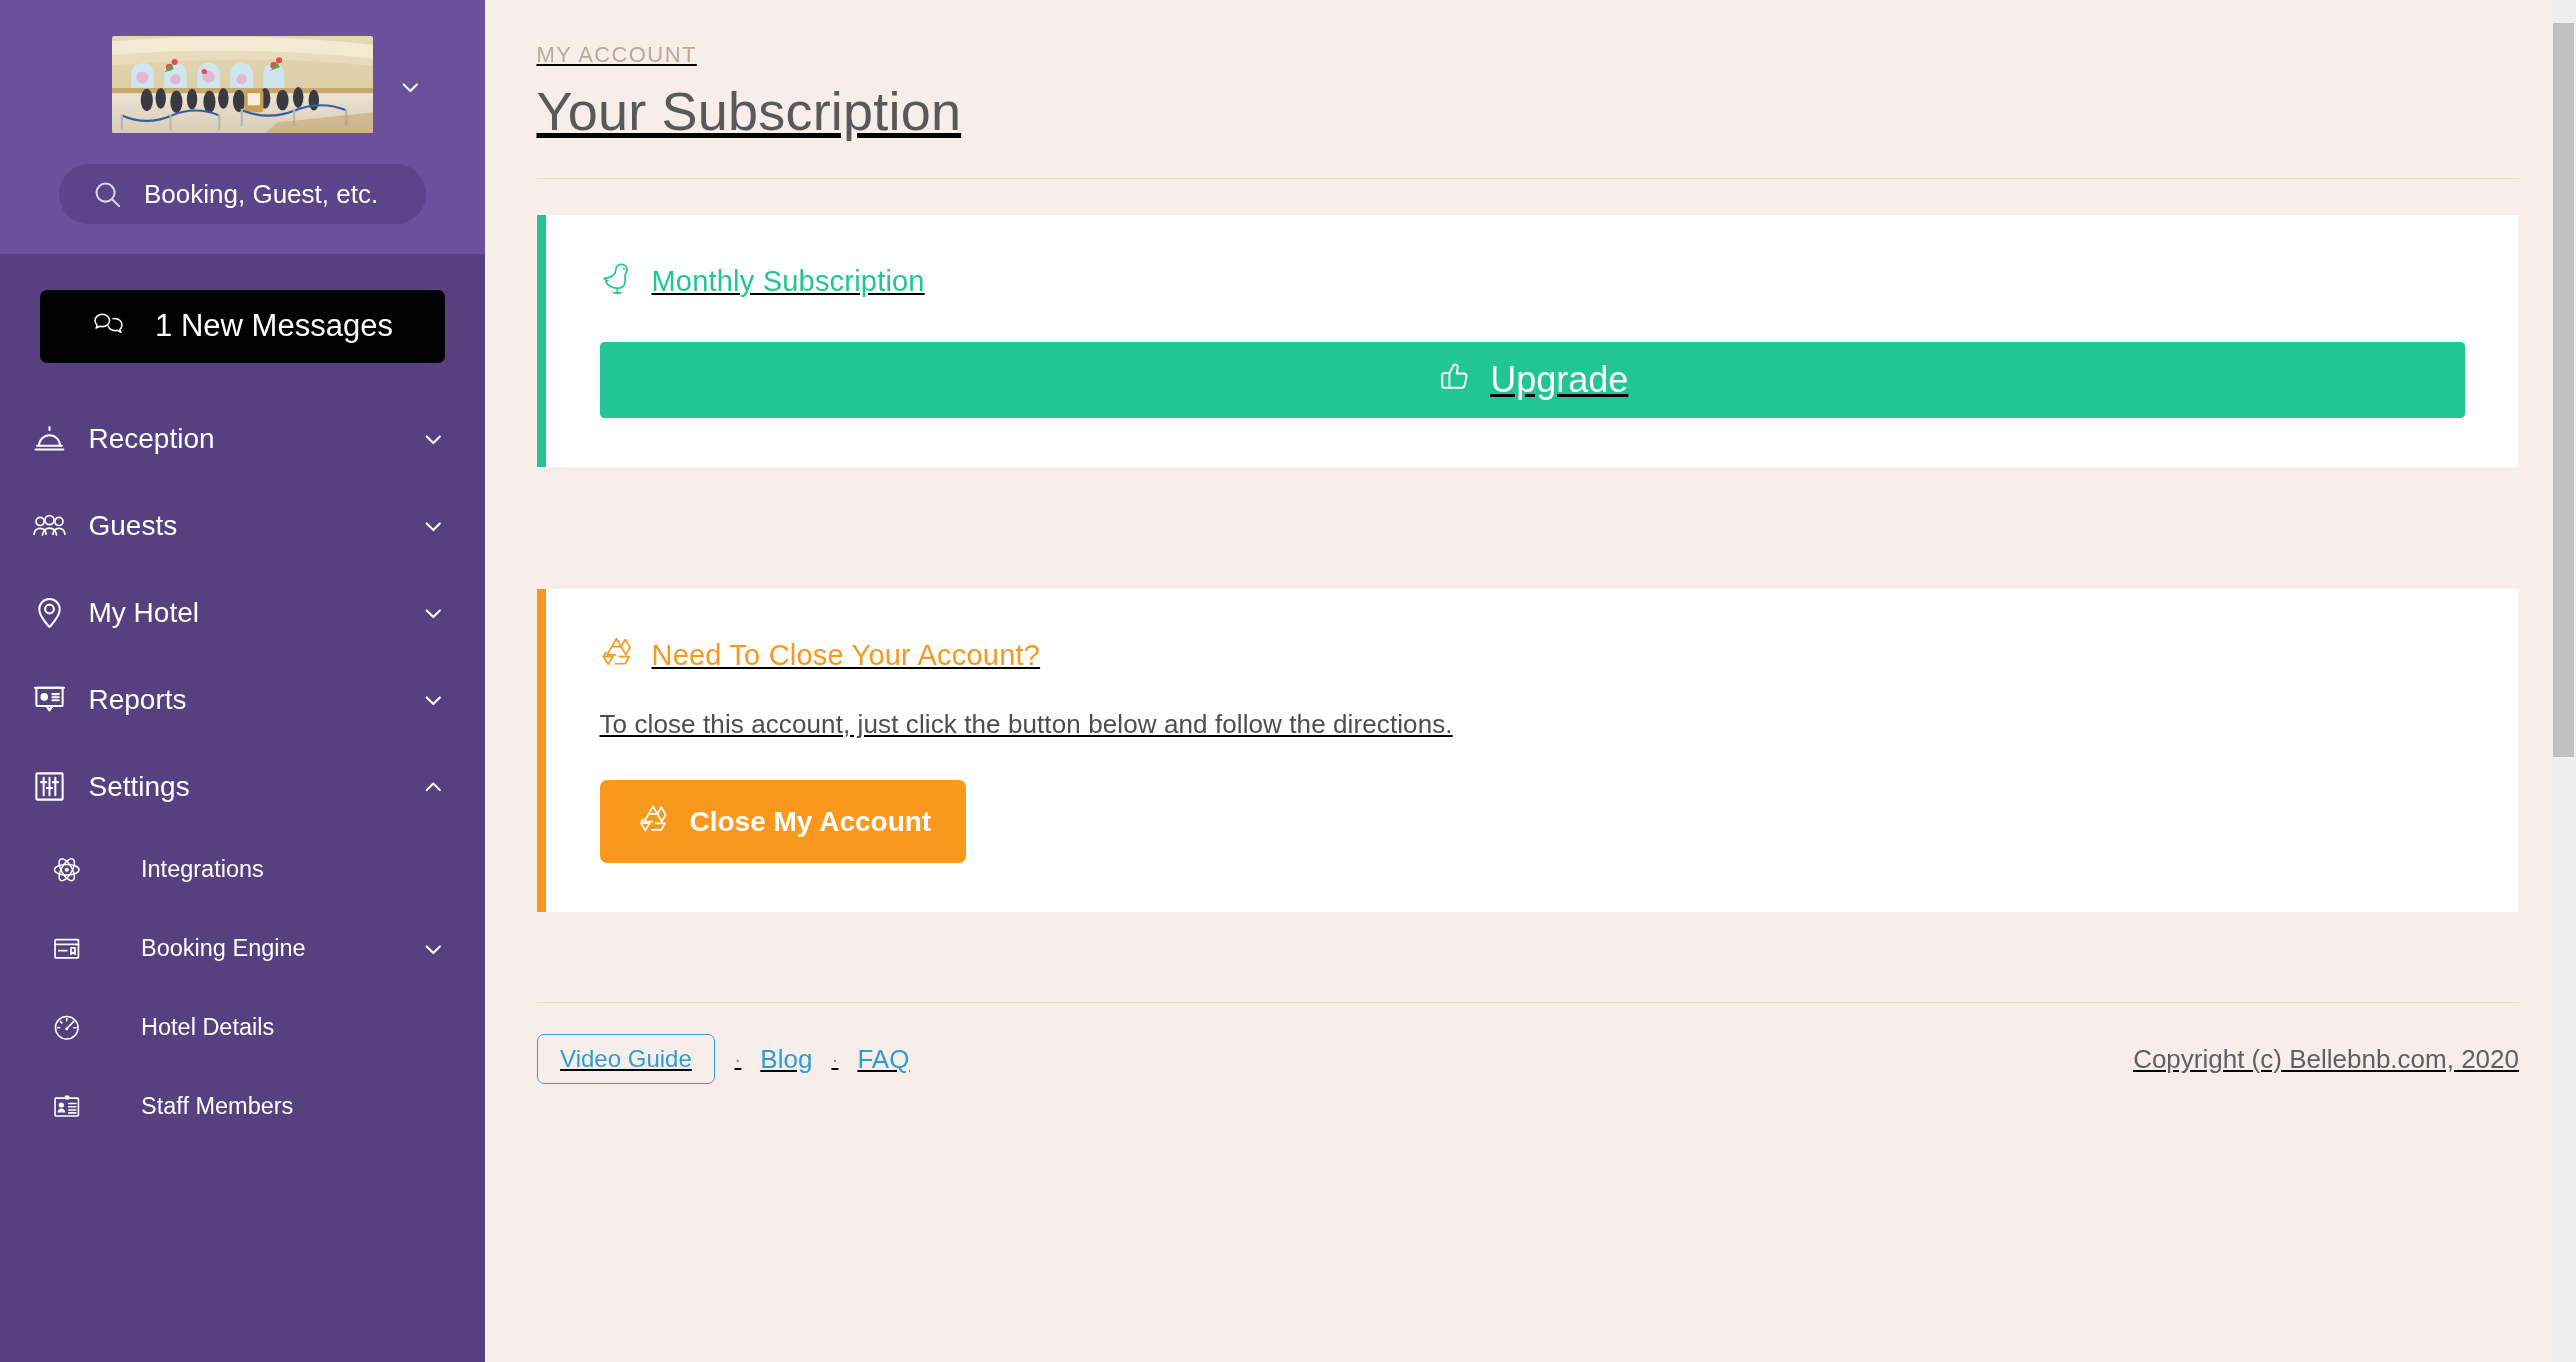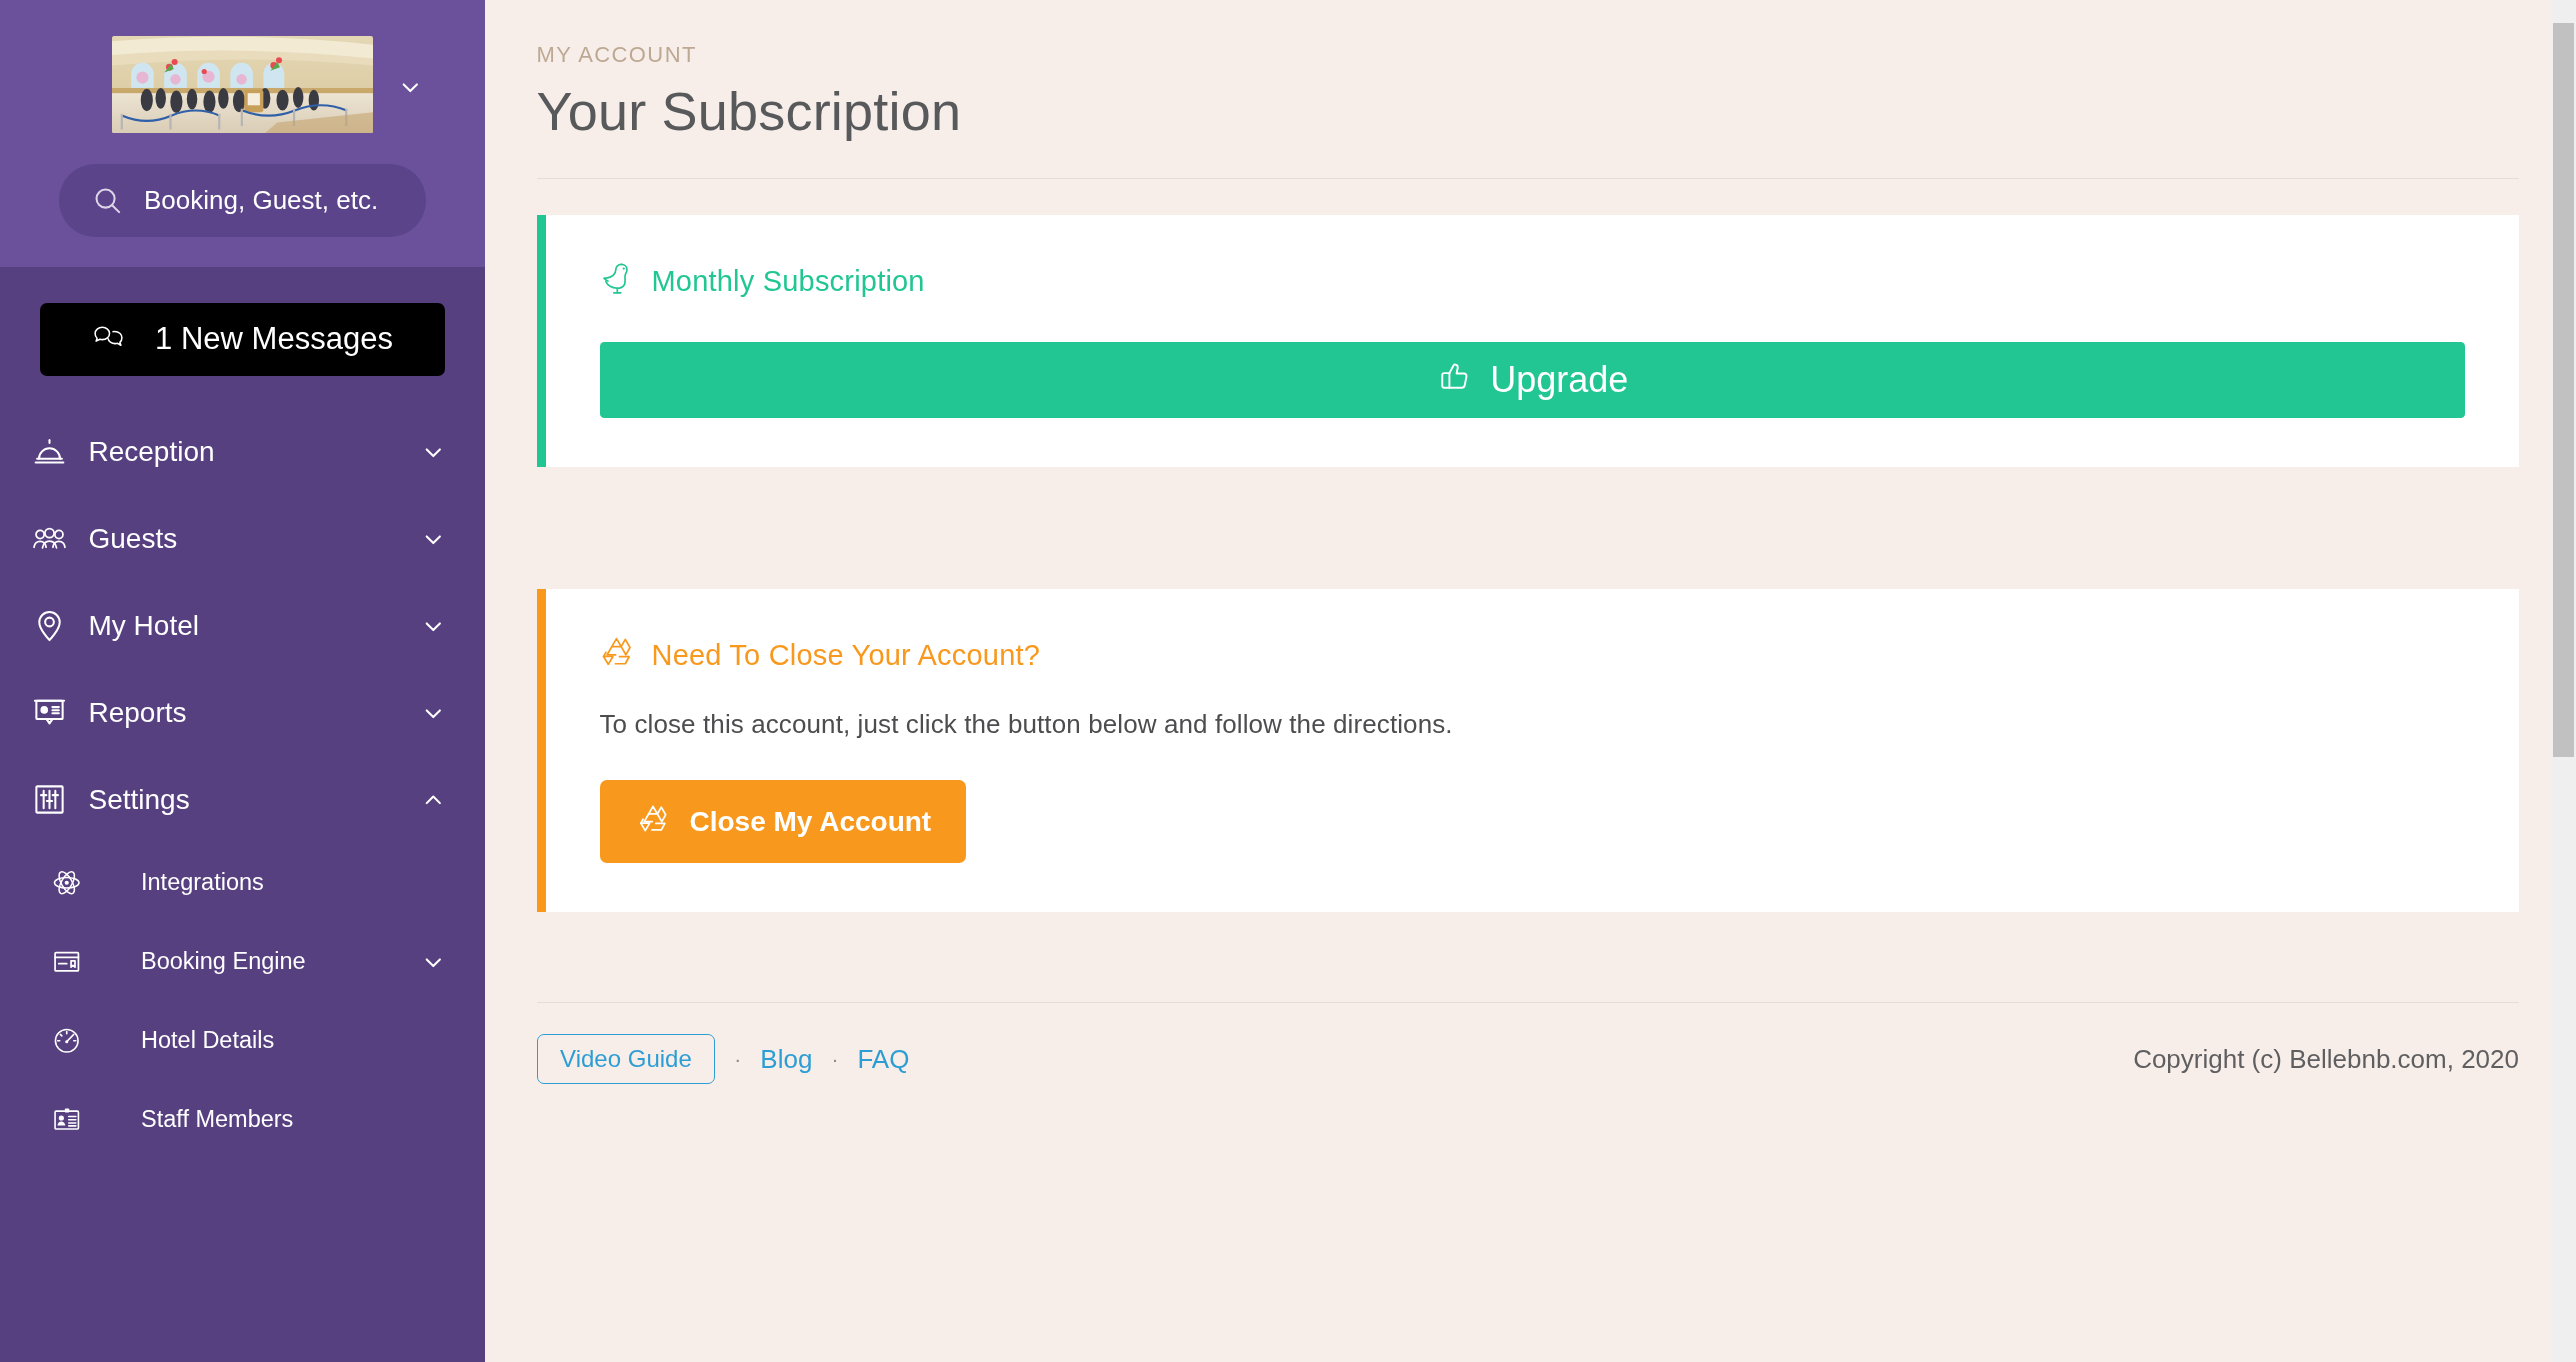--- a/index.html
+++ b/index.html
@@ -50,21 +50,21 @@
     height: 22.6px;
   }
   .chev {
     display: block;
     width: 100%;
     height: 100%;
   }
   .searchbox {
     margin: 31px auto 0 auto;
     width: 367px;
-    height: 73px;
+    height: 60px;
     background: #5b4489;
     border-radius: 36px;
     display: flex;
     align-items: center;
     padding-left: 33px;
     gap: 21px;
   }
   .searchbox .s-icon { width: 31px; height: 31px; flex: 0 0 auto; opacity: .92;}
   .search-input {
     background: transparent;
@@ -116,20 +116,21 @@
   .subnav .nav-item .lbl { font-size: 23.5px; margin-left: 19px; }
 
   
   .main {
     flex: 1;
     height: 1362px;
     background: #f7eeea;
     padding: 0 57px 0 29.5px;
     position: relative;
     overflow: hidden;
+    text-decoration: underline;
   }
   .page-head { padding: 42px 0 0 22px; }
   .eyebrow {
     color: #bda893;
     font-size: 22px;
     letter-spacing: 1.4px;
     font-weight: 400;
   }
   .page-title {
     color: #58595b;

